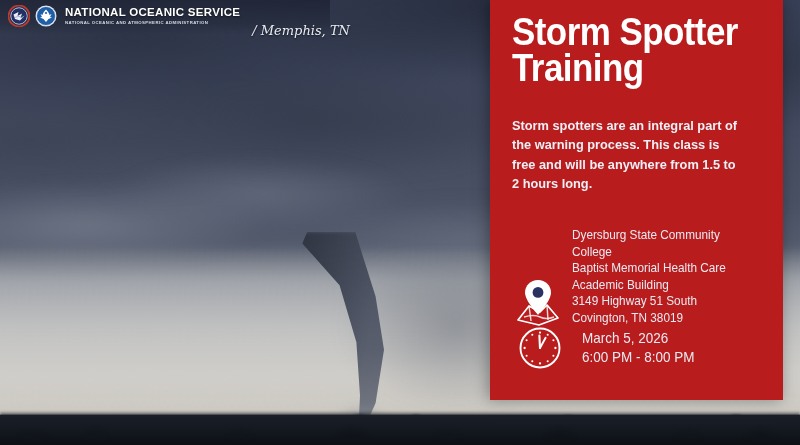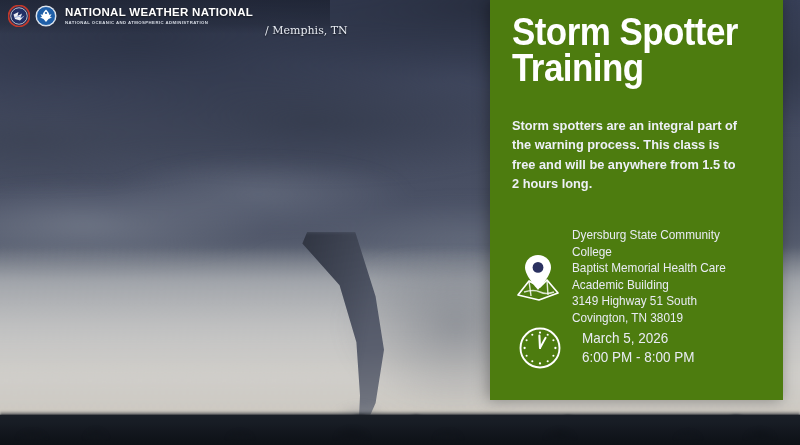--- a/index.html
+++ b/index.html
@@ -160,32 +160,32 @@
     color:#ffffff; line-height:1.02; white-space:nowrap;
     text-shadow:0 1px 2px rgba(0,0,0,.6);
   }
   .brand-line2 {
     font-family:"Liberation Sans", sans-serif;
     font-weight:bold; font-size:4.3px; letter-spacing:.42px;
     color:#d8dde6; line-height:1.2; white-space:nowrap; margin-top:1px;
   }
   .brand-office {
     font-family:"DejaVu Serif", serif;
-    font-size:11px; color:#e8ecf3;
+    font-style:italic; font-size:13px; color:#e8ecf3;
     white-space:nowrap; margin-left:7px; align-self:center;
     text-shadow:0 1px 2px rgba(0,0,0,.65);
     margin-top:28px;
   }
 
   
   #panel {
     position:absolute;
     left:490px; top:0;
     width:293px; height:400px;
-    background:#4d7c0f;
+    background:#b91c1c;
     z-index:4;
     padding:14px 20px 0 22px;
     box-shadow:-2px 0 14px rgba(0,0,0,.35);
   }
   #panel-title {
     font-family:"Liberation Sans", sans-serif;
     font-weight:bold;
     font-size:38px;
     line-height:.95;
     letter-spacing:-0.6px;
@@ -200,21 +200,21 @@
     font-weight:bold;
     font-size:13.6px;
     line-height:1.42;
     color:#eef0f7;
     transform:scaleX(.94);
     transform-origin:left top;
     padding-right:4px;
   }
   .info-row {
     display:flex;
-    align-items:center;
+    align-items:flex-end;
     gap:12px;
   }
   #row-location { margin-top:32px; padding-left:4px; }
   #row-datetime { padding-left:6px; align-items:center; }
   .info-icon { flex:0 0 auto; display:block; }
   .info-lines {
     font-family:"Liberation Sans", sans-serif;
     font-size:12.4px;
     line-height:1.33;
     color:#e9ebf4;
@@ -262,21 +262,21 @@
 
   <svg class="logo-circle" width="22" height="22" viewBox="0 0 44 44">
     <circle cx="22" cy="22" r="21" fill="#d9dde4"></circle>
     <circle cx="22" cy="22" r="19" fill="#1f5fa8"></circle>
     <circle cx="22" cy="22" r="19" fill="none" stroke="#ffffff" stroke-width="1.4"></circle>
     <path d="M22 9 C26 13 28 16 29 20 L33 18 L30 24 L34 25 L27 28 L22 34 L17 28 L10 25 L14 24 L11 18 L15 20 C16 16 18 13 22 9 Z" fill="#ffffff"></path>
     <circle cx="22" cy="16" r="2.2" fill="#1f5fa8"></circle>
   </svg>
 
   <div class="brand-text">
-    <div class="brand-line1">NATIONAL WEATHER NATIONAL</div>
+    <div class="brand-line1">NATIONAL OCEANIC SERVICE</div>
     <div class="brand-line2">NATIONAL OCEANIC AND ATMOSPHERIC ADMINISTRATION</div>
   </div>
 
   <div class="brand-office">/ Memphis, TN</div>
 </div>
 
 <div id="panel">
 
   <div id="panel-title">Storm Spotter
 Training</div>

